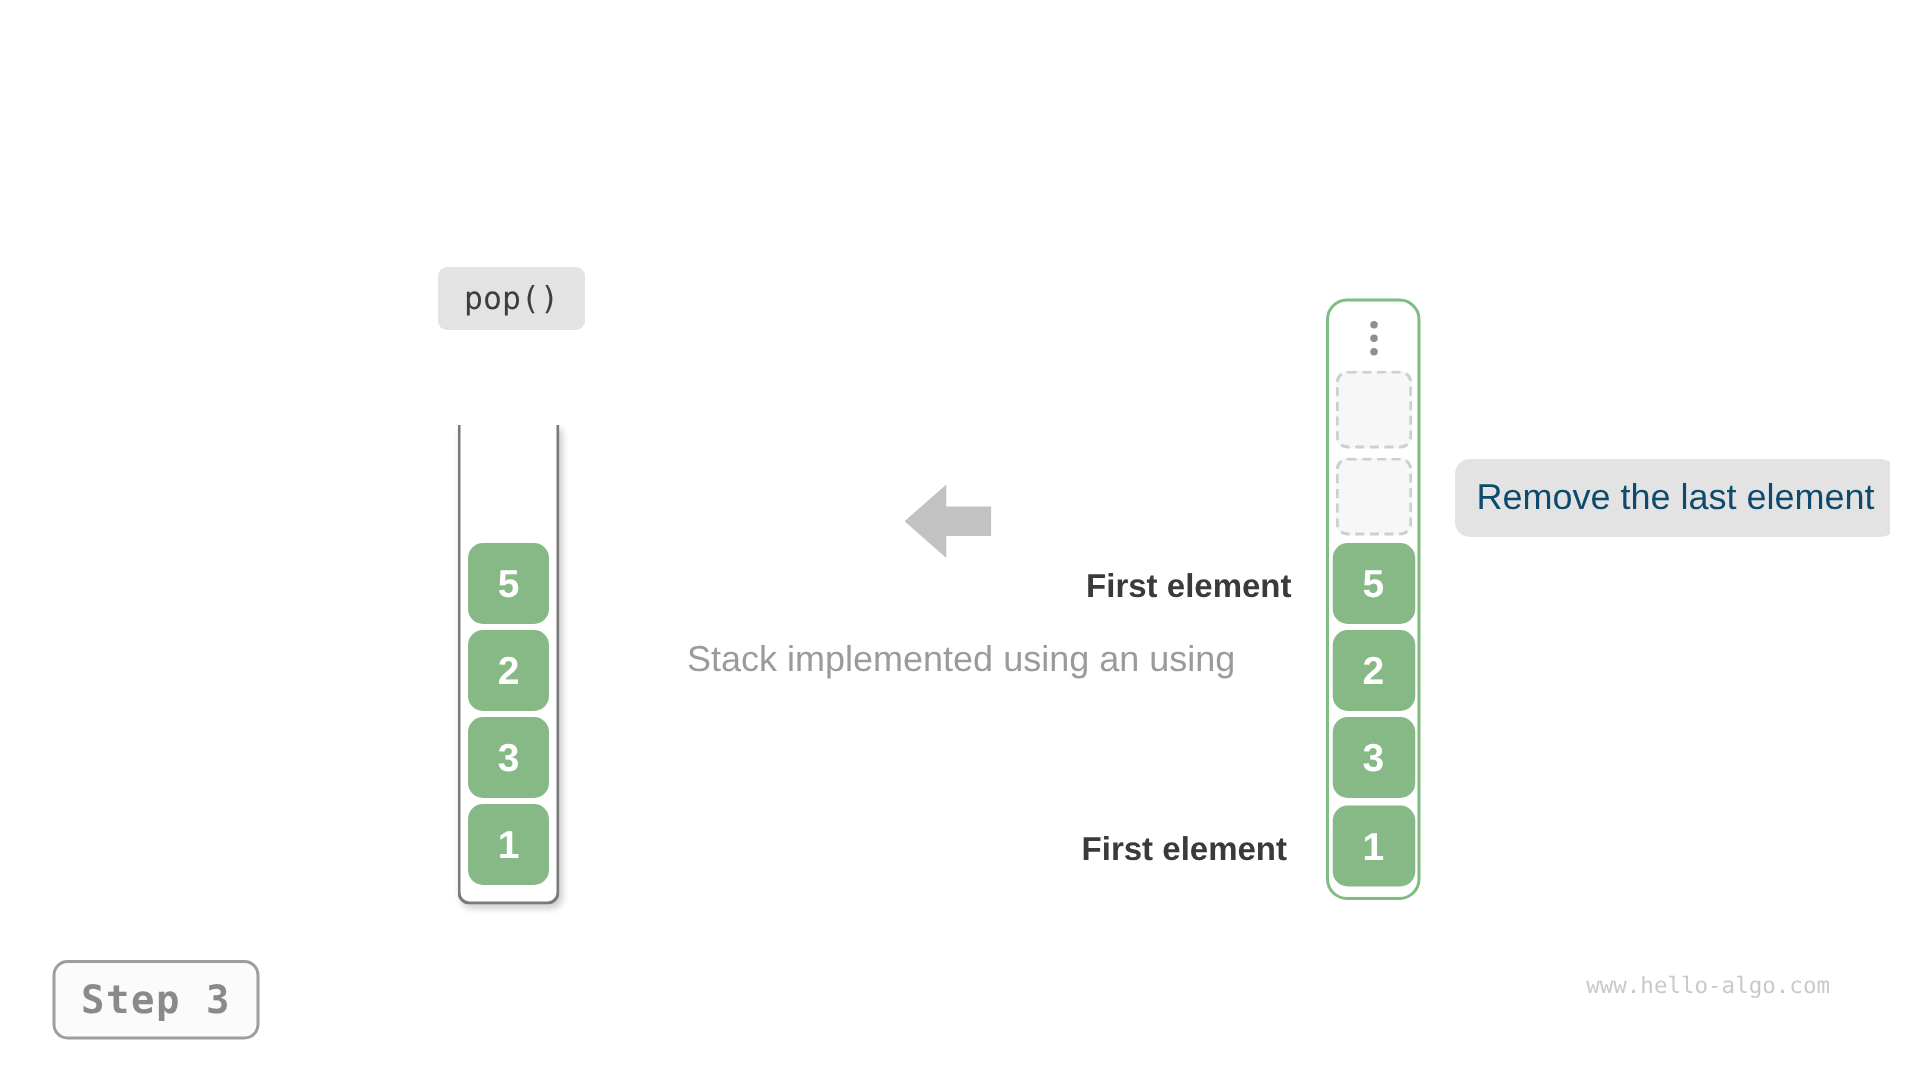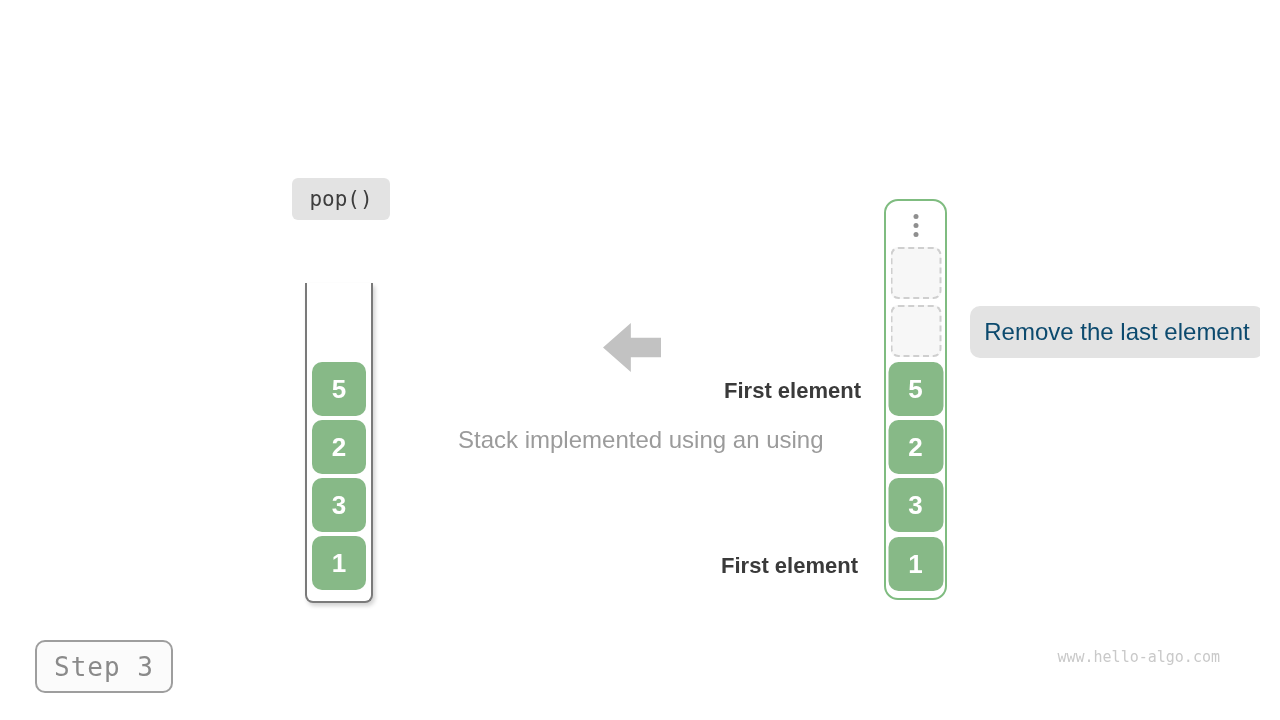--- a/index.html
+++ b/index.html
@@ -77,21 +77,21 @@
     position:absolute;left:970px;top:306px;width:294px;height:52px;
     background:var(--label-bg);border-radius:10px;
     display:flex;align-items:center;justify-content:center;
     font-size:24px;color:#0c4a6e;white-space:nowrap;
   }
   
   .step-badge{
     position:absolute;left:35px;top:640px;width:138px;height:53px;
     background:#FBFBFB;border:2px solid #9E9E9E;border-radius:10px;
     display:flex;align-items:center;justify-content:center;
-    font-family:"DejaVu Sans Mono",monospace;font-weight:normal;font-size:26px;
+    font-family:"DejaVu Sans Mono",monospace;font-weight:bold;font-size:26px;
     color:var(--step-text);letter-spacing:1px;
   }
   .watermark{
     position:absolute;right:40px;top:648px;
     font-family:"DejaVu Sans Mono",monospace;font-size:15px;color:var(--watermark-text);
   }
 </style>
 </head>
 <body>
 

